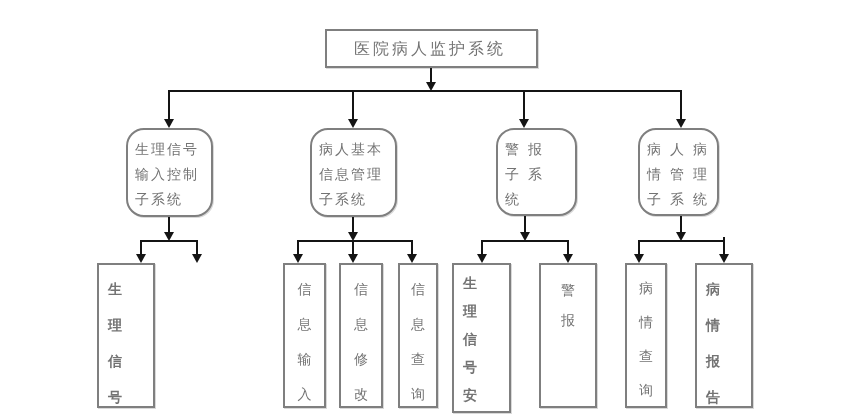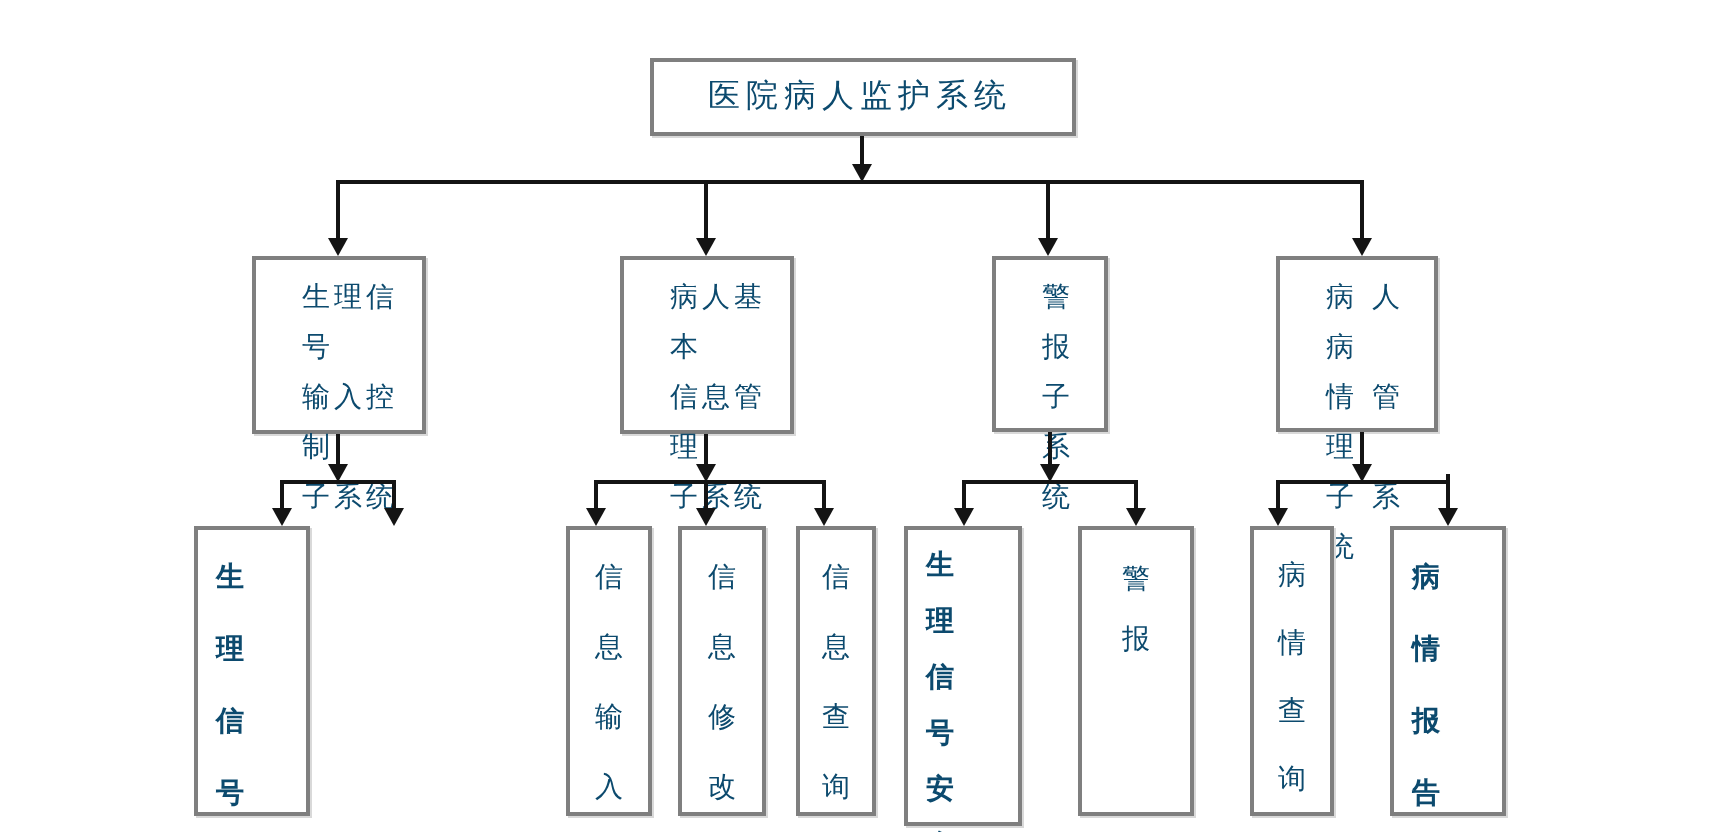--- a/index.html
+++ b/index.html
@@ -2,42 +2,43 @@
 <html><head>
 <meta charset="utf-8">
 <style>
   html, body { margin: 0; padding: 0; background: #ffffff; }
   #canvas {
     position: relative;
     width: 856px;
     height: 416px;
     background: #ffffff;
     font-family: "Liberation Serif", "DejaVu Serif", serif;
-    color: #0c4a6e;
+    color: #737373;
     overflow: hidden;
   }
   .node {
     position: absolute;
     box-sizing: border-box;
     border: 2px solid #7f7f7f;
     background: #ffffff;
     white-space: pre-line;
     box-shadow: 1px 1px 0 #d9d9d9;
   }
   .root-node {
     font-size: 16px;
     letter-spacing: 3px;
     line-height: 35px;
     padding-left: 27px;
   }
   .l2-node {
     font-size: 14px;
     line-height: 25px;
-    padding: 7px 0 0 23px;
+    padding: 7px 0 0 7px;
     letter-spacing: 2px;
+    border-radius: 18px;
   }
   .l2-node.ls-wide { letter-spacing: 9px; }
   .l3-node {
     font-size: 14px;
     line-height: 36px;
     padding-top: 7px;
   }
   .l3-left { padding-left: 9px; letter-spacing: 11px; font-weight: bold; }
   .l3-center { text-align: center; }
   .lh-35 { line-height: 35px; }
@@ -72,21 +73,21 @@
   <div class="arrow" style="left:519px; top:119px;"></div>
   <div class="vline" style="left:680px; top:92px; width:2px; height:28px;"></div>
   <div class="arrow" style="left:676px; top:119px;"></div>
 
   <div class="node l2-node" style="left:126px; top:128px; width:87px; height:89px;">生理信号
 输入控制
 子系统</div>
   <div class="node l2-node" style="left:310px; top:128px; width:87px; height:89px;">病人基本
 信息管理
 子系统</div>
-  <div class="node l2-node ls-wide" style="left:496px; top:128px; width:58px; height:88px;">警报
+  <div class="node l2-node ls-wide" style="left:496px; top:128px; width:81px; height:88px;">警报
 子系
 统</div>
   <div class="node l2-node ls-wide" style="left:638px; top:128px; width:81px; height:88px;">病人病
 情管理
 子系统</div>
 
   <div class="vline" style="left:168px; top:217px; width:2px; height:17px;"></div>
   <div class="arrow" style="left:164px; top:232px;"></div>
   <div class="hline" style="left:140px; top:240px; width:58px; height:2px;"></div>
   <div class="vline" style="left:140px; top:242px; width:2px; height:13px;"></div>

